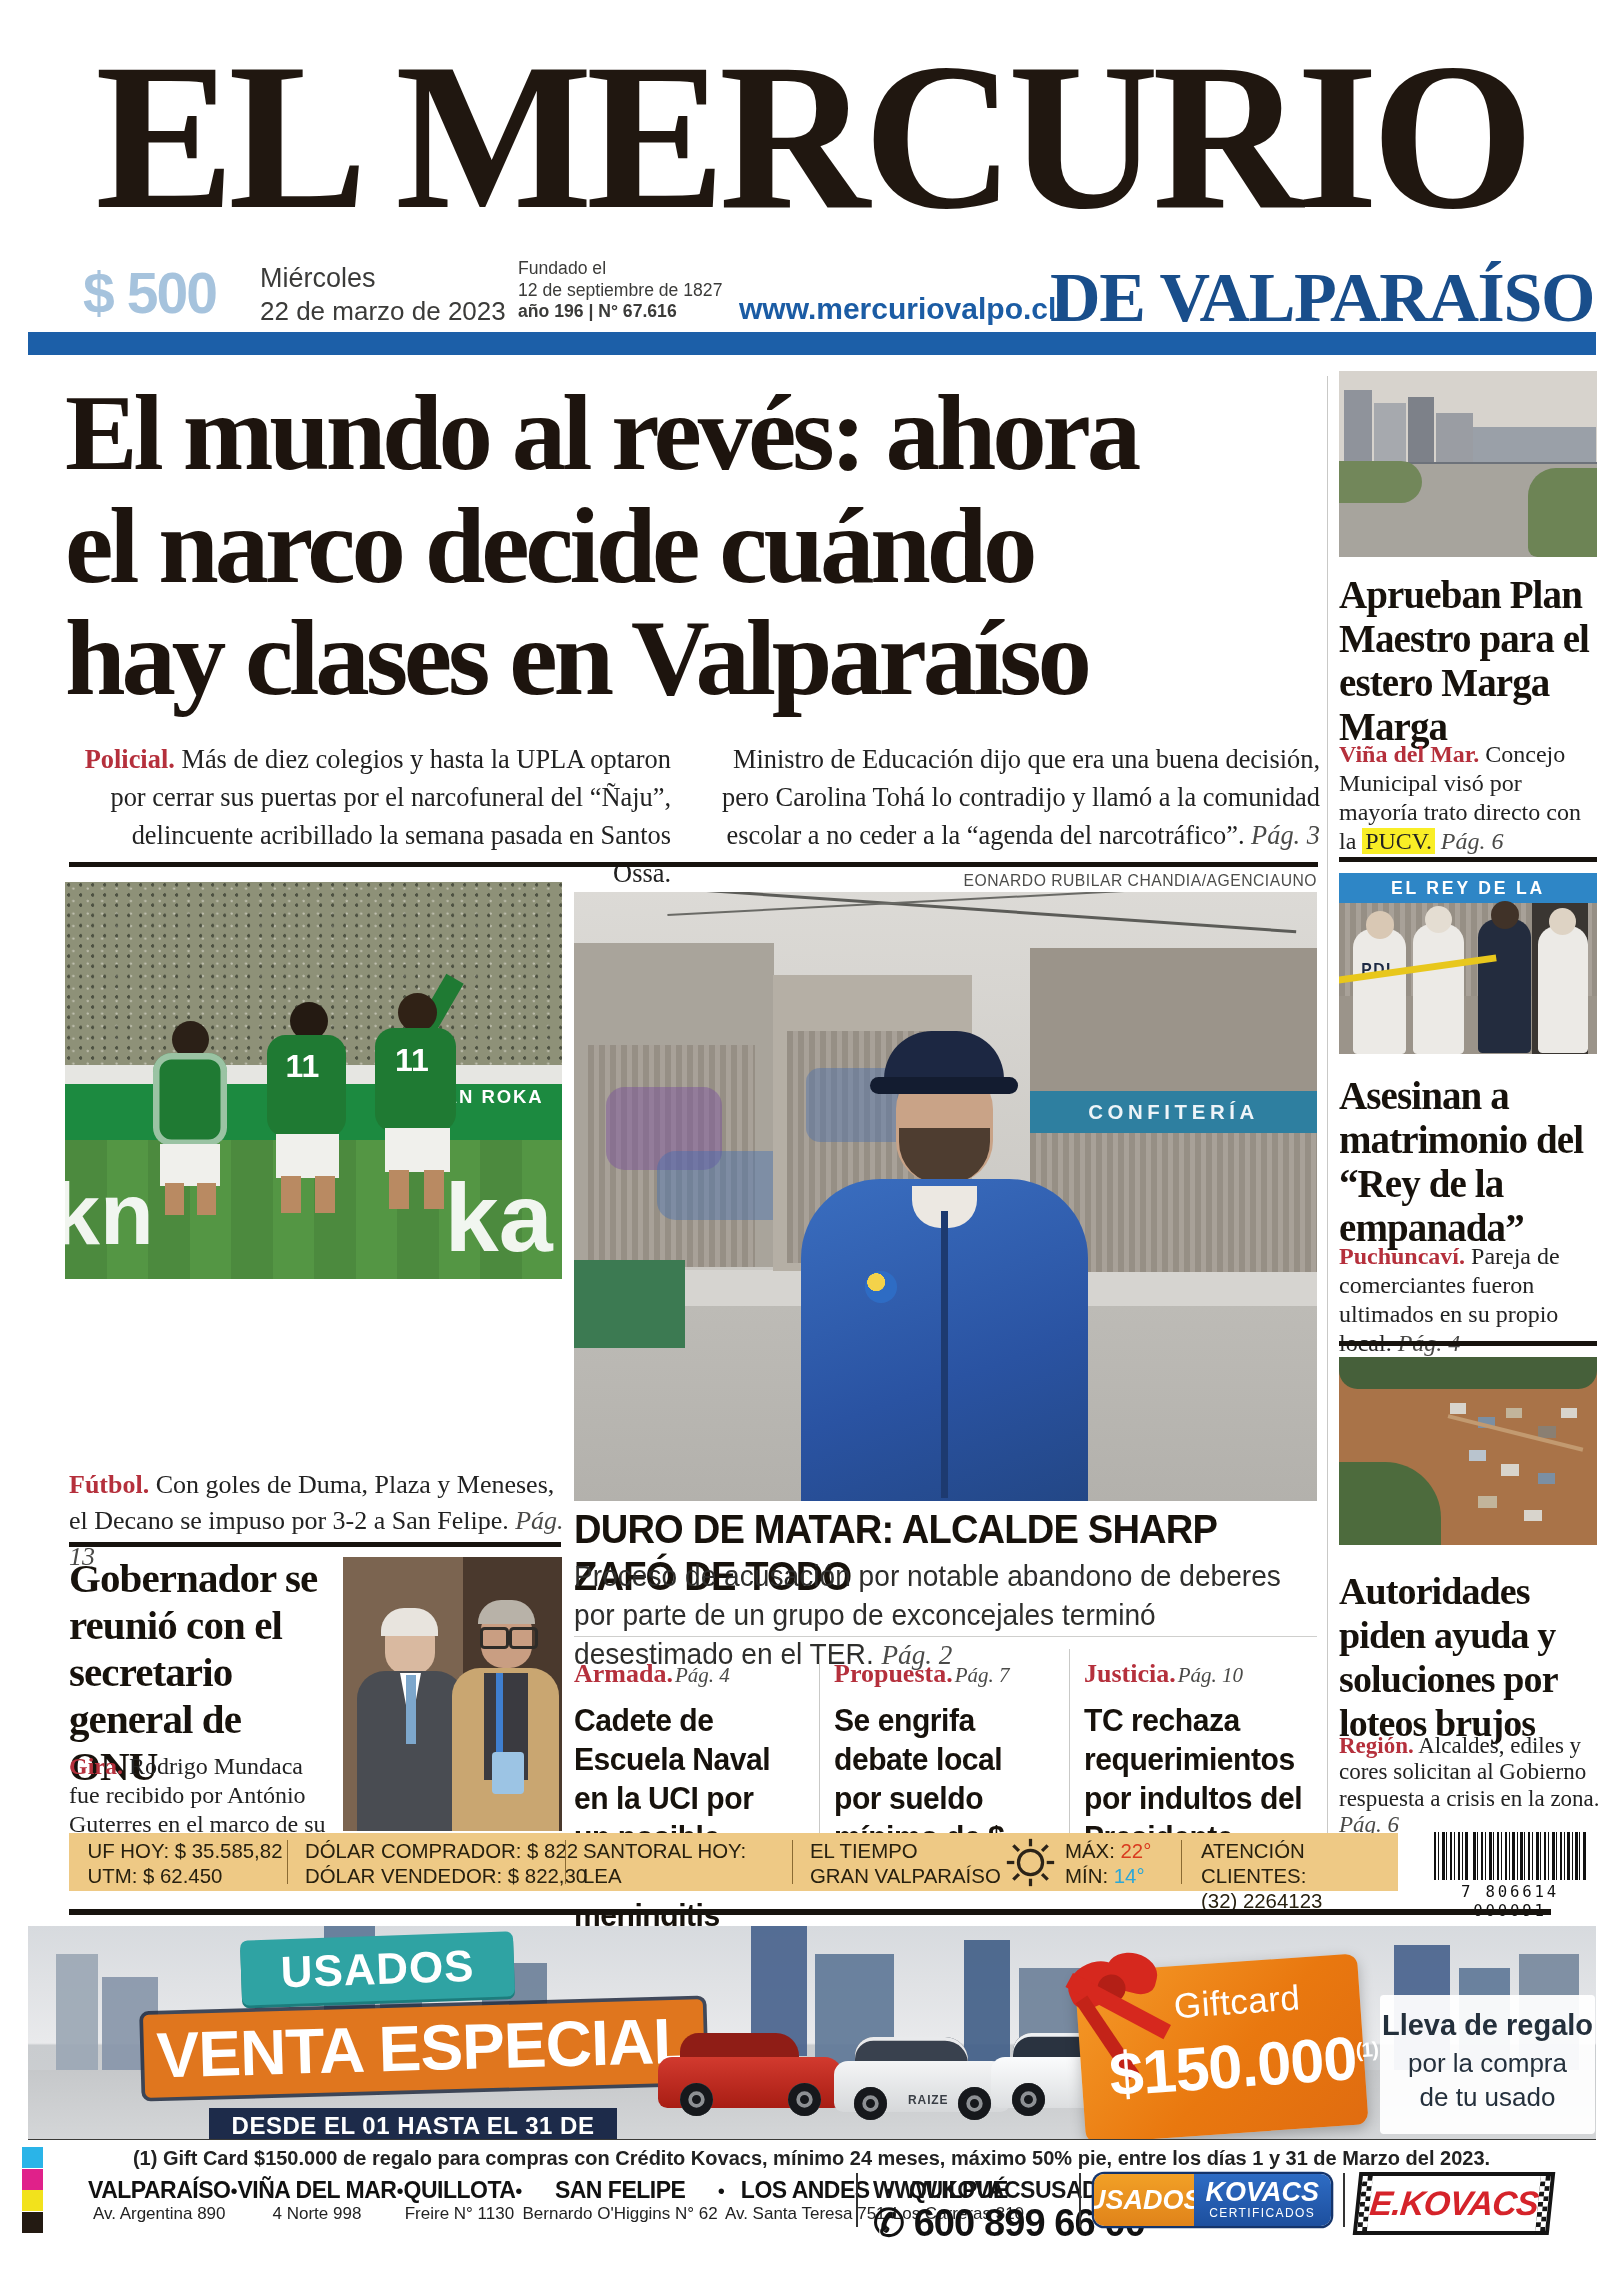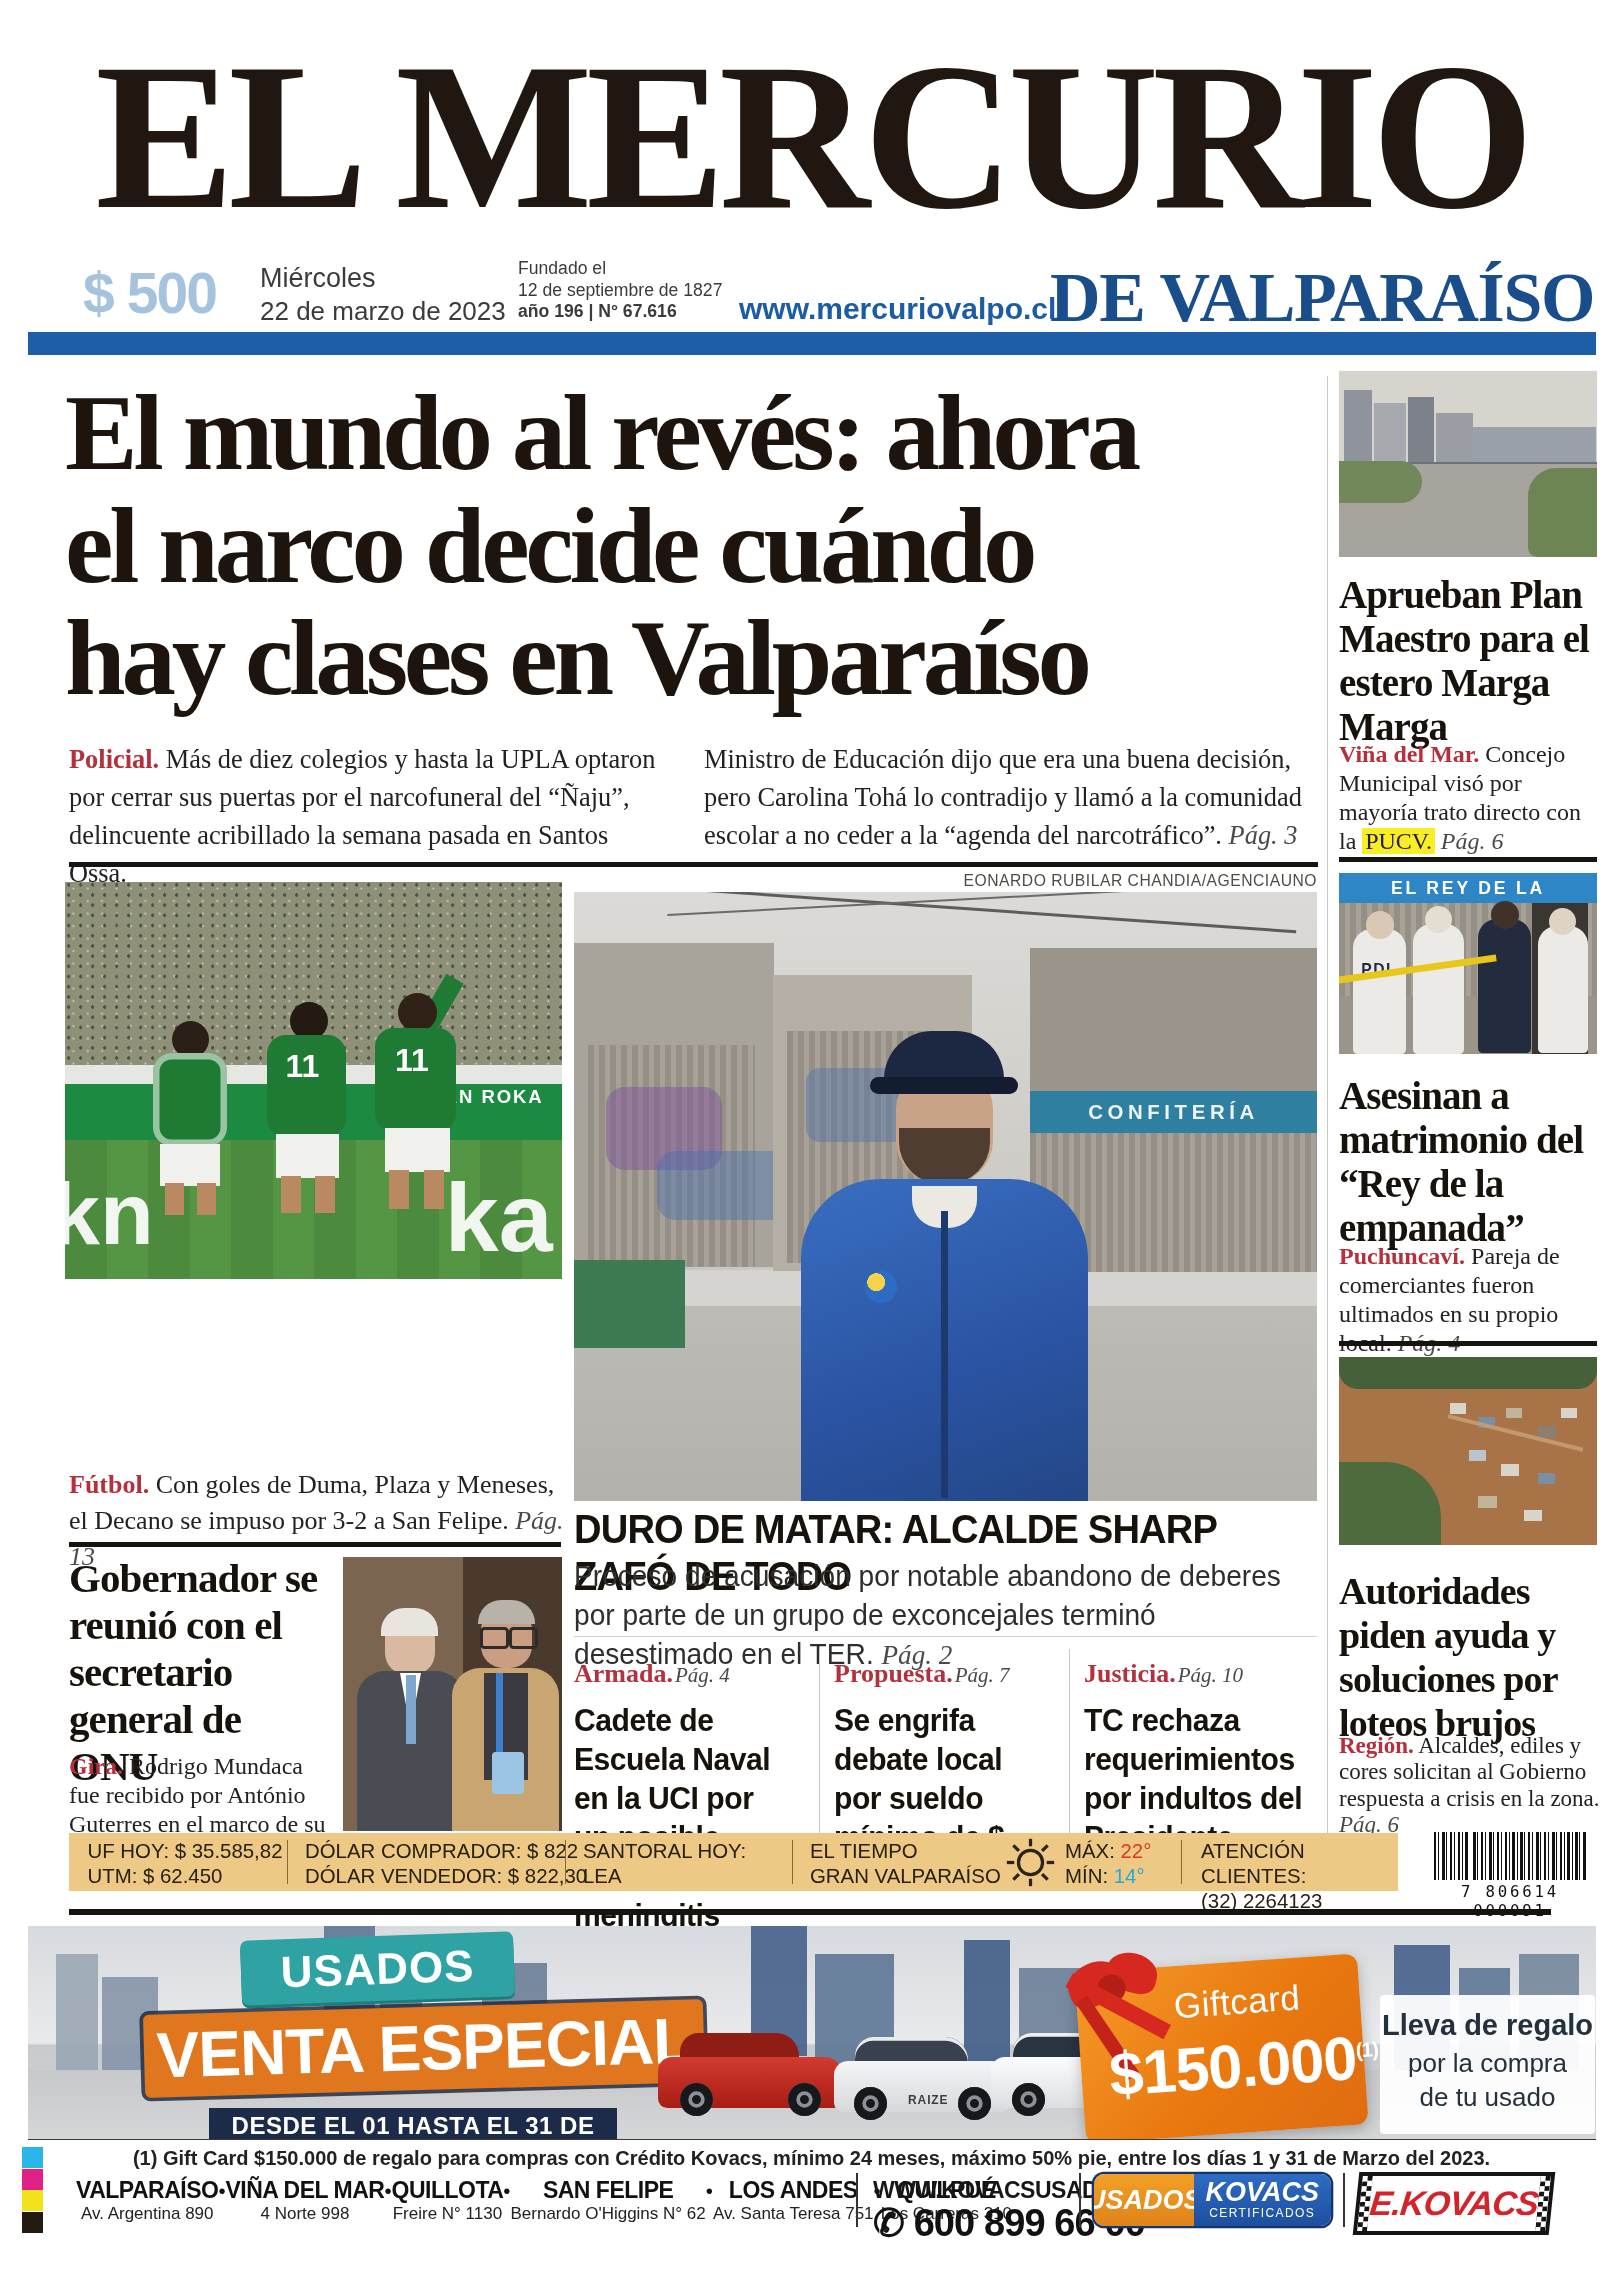--- a/index.html
+++ b/index.html
@@ -18,21 +18,21 @@
             font-size:209px;line-height:222px;letter-spacing:-6.5px;}
   #mh-price{left:83px;top:260px;font-size:57px;font-weight:bold;color:#a6c3dd;letter-spacing:-1.9px;}
   #mh-day{left:260px;top:263px;font-size:27px;color:#3b3b39;}
   #mh-date{left:260px;top:296px;font-size:26px;color:#3b3b39;}
   .mh-f{left:518px;font-size:17.6px;color:#3b3b39;line-height:21px;}
   #mh-web{left:739px;top:292px;font-size:30px;font-weight:bold;color:#1b5ca4;}
   #mh-sub{right:29px;top:258px;font-size:70px;font-weight:bold;color:#194e8b;letter-spacing:-1.4px;}
   #mh-bar{left:28px;top:332px;width:1568px;height:23px;background:#1c5fa8;}
   
   .lead-h{left:65px;width:1260px;font-weight:bold;color:#1d140e;font-size:109px;line-height:113px;letter-spacing:-4.2px;}
-  .lede{top:740px;font-size:26.4px;line-height:38px;color:#222;font-family:"Liberation Serif",serif;}
+  .lede{top:740px;font-size:26.4px;line-height:38px;color:#222;font-family:"Liberation Serif",serif;text-align:right;}
   
   #credit{left:574px;top:872px;width:743px;text-align:right;font-size:15.7px;color:#4c4c4a;letter-spacing:0.5px;}
   #cap-head{left:574px;top:1506px;width:787px;font-size:41px;font-weight:bold;color:#17120c;
             letter-spacing:-0.9px;transform:scaleX(.93);transform-origin:left;}
   #cap-deck{left:574px;top:1557px;width:760px;font-size:29px;line-height:39px;color:#2e2e2c;
             transform:scaleX(.97);transform-origin:left;}
   .brief-k{font-size:26px;}
   .brief-p{font-size:21px;}
   .brief-h{font-size:32px;line-height:39px;font-weight:bold;color:#17120c;letter-spacing:-0.5px;
            transform:scaleX(.94);transform-origin:left;}
@@ -79,21 +79,21 @@
   #gift-label{position:absolute;left:97px;top:19.5px;color:#fff;font-size:35px;letter-spacing:0.5px;}
   #gift-amt{position:absolute;left:28px;top:69px;color:#fff;font-weight:bold;font-size:61px;letter-spacing:-0.9px;}
   #gift-sup{font-size:20.4px;vertical-align:super;}
   .bow{position:absolute;background:#d6281e;border-radius:50%;}
   #gift-panel{position:absolute;left:1352px;top:69px;width:215px;height:139px;background:rgba(255,255,255,.94);border-radius:3.7px;}
   .gp-l{width:100%;text-align:center;color:#24303c;}
   
   .pm{position:absolute;left:22px;width:21px;height:21px;}
   
   #disc{left:0;top:2147px;width:1623px;text-align:center;font-size:20px;font-weight:bold;color:#222;}
-  #cities{left:76px;top:2177px;width:760px;display:flex;align-items:flex-start;justify-content:space-between;}
+  #cities{left:88px;top:2177px;width:760px;display:flex;align-items:flex-start;justify-content:space-between;}
   .cty{text-align:center;}
   .cty .nm{font-size:23px;font-weight:bold;color:#111;letter-spacing:-0.5px;white-space:nowrap;}
   .cty .ad2{font-size:17px;color:#222;white-space:nowrap;}
   .bullet{font-size:20.4px;color:#111;padding-top:2.8px;}
   .f-rule{position:absolute;background:#333;width:1.9px;top:2173px;height:54px;}
   #f-web{left:873px;top:2177px;font-size:23px;font-weight:bold;color:#161616;letter-spacing:-0.5px;}
   #f-phone{left:873px;top:2201px;font-size:38px;font-weight:bold;color:#111;letter-spacing:-0.9px;}
   #badge{left:1094px;top:2174px;width:237px;height:52px;border-radius:10.2px;overflow:hidden;display:flex;
     box-shadow:0 0 0 2.3px #14346b;}
   #badge .bl{width:42%;background:linear-gradient(#f2a026,#e0831a);color:#fff;font-weight:bold;font-style:italic;

